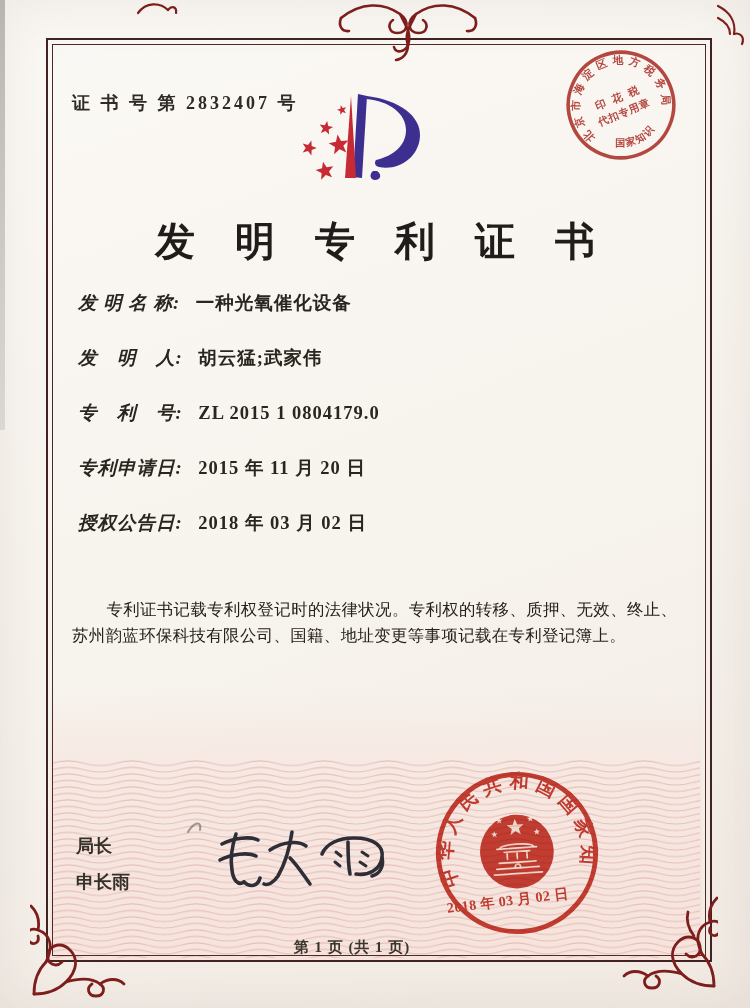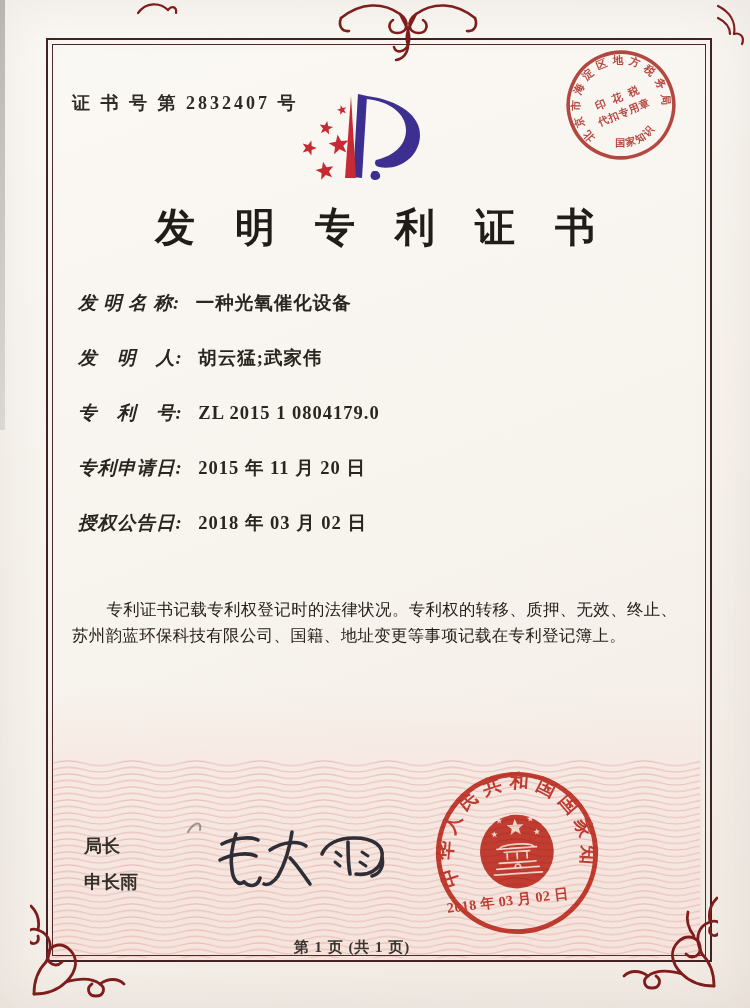--- a/index.html
+++ b/index.html
@@ -14,29 +14,29 @@
   .guilloche{position:absolute;left:52px;top:760px;width:648px;height:198px;opacity:.85;}
   .frame{position:absolute;left:46px;top:38px;right:38px;bottom:46px;
     border:2.5px solid #402322;}
   .frame::before{content:"";position:absolute;inset:4px;border:1px solid #4b2a28;}
   .ornament{position:absolute;}
   .cert-number{position:absolute;left:72px;top:91px;font-size:18px;font-weight:700;
     letter-spacing:3px;color:#2e2a26;}
   .logo{position:absolute;left:294px;top:86px;}
   .tax-seal{position:absolute;left:564px;top:48px;transform:rotate(-22deg);opacity:.92;
     mix-blend-mode:multiply;}
-  .title{position:absolute;left:0;right:0;top:198px;margin:2px;text-align:center;
+  .title{position:absolute;left:0;right:0;top:198px;margin:16px;text-align:center;
     font-size:40px;font-weight:700;letter-spacing:15px;text-indent:15px;color:#201c1a;}
   .fields{position:absolute;left:78px;top:290px;width:620px;}
   .field-row{height:55px;font-size:18.5px;font-weight:700;color:#29251f;letter-spacing:1px;}
   .f-label{margin-right:10px;font-style:italic;}
   .paragraphs{position:absolute;left:72px;top:597px;width:620px;font-size:16.4px;
     line-height:26px;color:#262118;}
   .paragraphs p{margin:0;text-indent:2.1em;letter-spacing:.4px;font-weight:500;}
-  .signer{position:absolute;left:84px;top:828px;font-size:18px;font-weight:700;
+  .signer{position:absolute;left:76px;top:828px;font-size:18px;font-weight:700;
     color:#35302a;line-height:36px;font-family:Liberation Serif, serif;}
   .signature{position:absolute;left:152px;top:796px;}
   .office-seal{position:absolute;left:432px;top:768px;transform:rotate(-4deg);opacity:.95;
     mix-blend-mode:multiply;}
   .footer{position:absolute;left:0;right:46px;top:938px;text-align:center;
     font-size:15px;font-weight:600;color:#3a352f;letter-spacing:1px;}
 </style>
 </head>
 <body>
 

